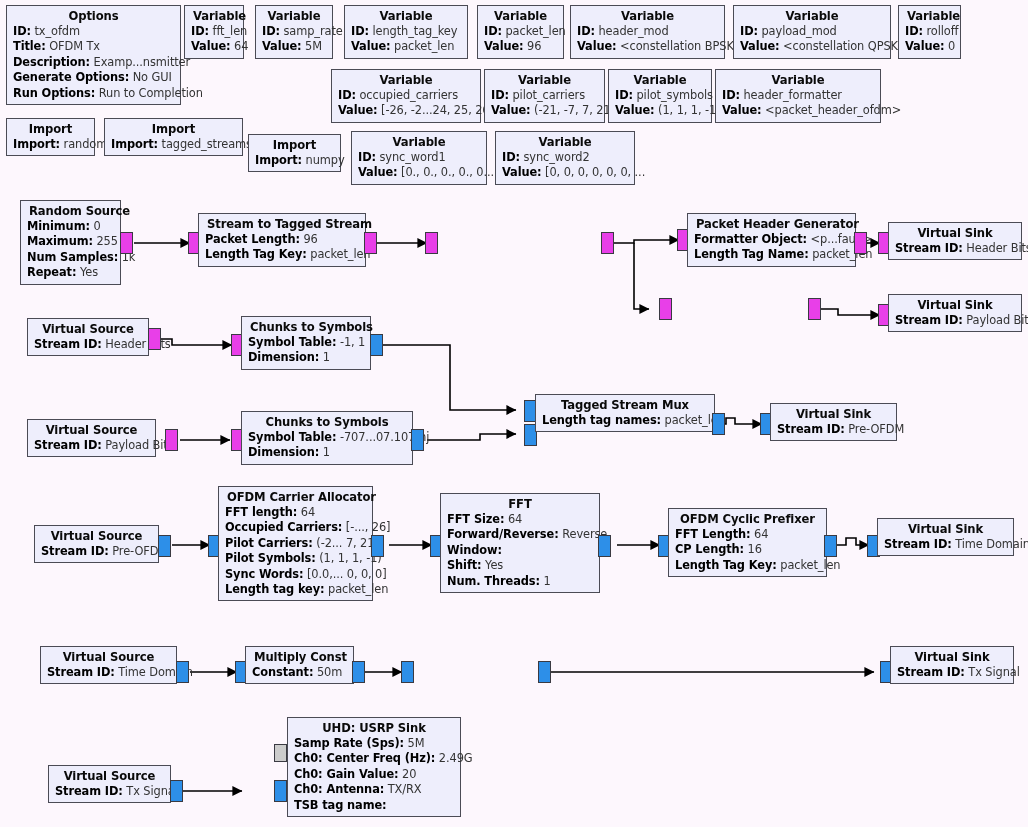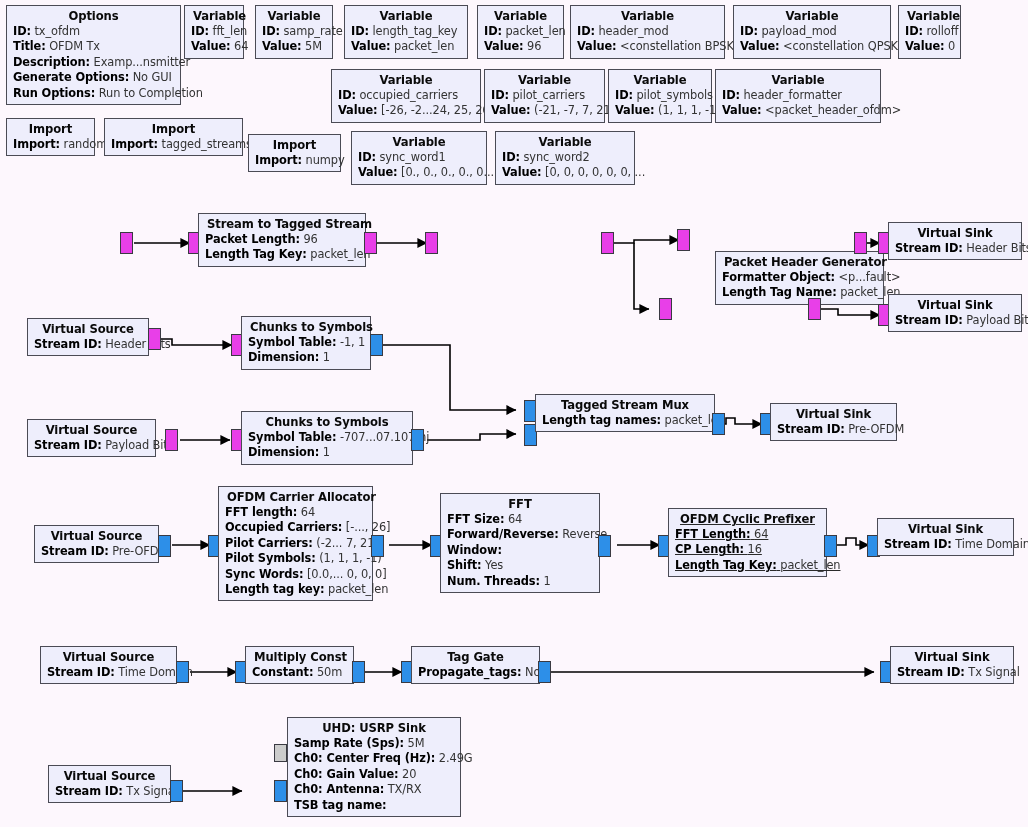--- a/index.html
+++ b/index.html
@@ -192,35 +192,42 @@
     <div class="row"><b>ID:</b> <span>sync_word1</span></div>
     <div class="row"><b>Value:</b> <span>[0., 0., 0., 0., 0....</span></div>
   </div>
 
   <div class="blk" style="left:495px;top:131px;width:140px;">
     <div class="ttl">Variable</div>
     <div class="row"><b>ID:</b> <span>sync_word2</span></div>
     <div class="row"><b>Value:</b> <span>[0, 0, 0, 0, 0, 0, ...</span></div>
   </div>
 
+  <div class="blk" style="left:20px;top:200px;width:101px;">
+    <div class="ttl">Random Source</div>
+    <div class="row"><b>Minimum:</b> <span>0</span></div>
+    <div class="row"><b>Maximum:</b> <span>255</span></div>
+    <div class="row"><b>Num Samples:</b> <span>1k</span></div>
+    <div class="row"><b>Repeat:</b> <span>Yes</span></div>
+  </div>
   <div class="port byte" style="left:120px;top:232px;"></div>
 
   <div class="port byte" style="left:188px;top:232px;"></div>
   <div class="blk" style="left:198px;top:213px;width:168px;">
     <div class="ttl">Stream to Tagged Stream</div>
     <div class="row"><b>Packet Length:</b> <span>96</span></div>
     <div class="row"><b>Length Tag Key:</b> <span>packet_len</span></div>
   </div>
   <div class="port byte" style="left:364px;top:232px;"></div>
 
   <div class="port byte" style="left:425px;top:232px;"></div>
   <div class="port byte" style="left:601px;top:232px;"></div>
 
   <div class="port byte" style="left:677px;top:229px;"></div>
-  <div class="blk" style="left:715px;top:213px;width:169px;margin-top:38px;">
+  <div class="blk" style="left:687px;top:213px;width:169px;">
     <div class="ttl">Packet Header Generator</div>
     <div class="row"><b>Formatter Object:</b> <span>&lt;p...fault&gt;</span></div>
     <div class="row"><b>Length Tag Name:</b> <span>packet_len</span></div>
   </div>
   <div class="port byte" style="left:854px;top:232px;"></div>
 
   <div class="port byte" style="left:878px;top:232px;"></div>
   <div class="blk" style="left:888px;top:222px;width:134px;">
     <div class="ttl">Virtual Sink</div>
     <div class="row"><b>Stream ID:</b> <span>Header Bits</span></div>
@@ -300,21 +307,21 @@
     <div class="ttl">FFT</div>
     <div class="row"><b>FFT Size:</b> <span>64</span></div>
     <div class="row"><b>Forward/Reverse:</b> <span>Reverse</span></div>
     <div class="row"><b>Window:</b> <span></span></div>
     <div class="row"><b>Shift:</b> <span>Yes</span></div>
     <div class="row"><b>Num. Threads:</b> <span>1</span></div>
   </div>
   <div class="port cpx" style="left:598px;top:535px;"></div>
 
   <div class="port cpx" style="left:658px;top:535px;"></div>
-  <div class="blk" style="left:668px;top:508px;width:159px;text-decoration:underline;">
+  <div class="blk" style="left:668px;top:508px;width:159px;">
     <div class="ttl">OFDM Cyclic Prefixer</div>
     <div class="row"><b>FFT Length:</b> <span>64</span></div>
     <div class="row"><b>CP Length:</b> <span>16</span></div>
     <div class="row"><b>Length Tag Key:</b> <span>packet_len</span></div>
   </div>
   <div class="port cpx" style="left:824px;top:535px;"></div>
 
   <div class="port cpx" style="left:867px;top:535px;"></div>
   <div class="blk" style="left:877px;top:518px;width:137px;">
     <div class="ttl">Virtual Sink</div>
@@ -328,24 +335,20 @@
   <div class="port cpx" style="left:176px;top:661px;"></div>
 
   <div class="port cpx" style="left:235px;top:661px;"></div>
   <div class="blk" style="left:245px;top:646px;width:109px;">
     <div class="ttl">Multiply Const</div>
     <div class="row"><b>Constant:</b> <span>50m</span></div>
   </div>
   <div class="port cpx" style="left:352px;top:661px;"></div>
 
   <div class="port cpx" style="left:401px;top:661px;"></div>
-  <div class="blk" style="left:411px;top:646px;width:129px;">
-    <div class="ttl">Tag Gate</div>
-    <div class="row"><b>Propagate_tags:</b> <span>No</span></div>
-  </div>
   <div class="port cpx" style="left:538px;top:661px;"></div>
 
   <div class="port cpx" style="left:880px;top:661px;"></div>
   <div class="blk" style="left:890px;top:646px;width:124px;">
     <div class="ttl">Virtual Sink</div>
     <div class="row"><b>Stream ID:</b> <span>Tx Signal</span></div>
   </div>
 
   <div class="blk" style="left:48px;top:765px;width:123px;">
     <div class="ttl">Virtual Source</div>

